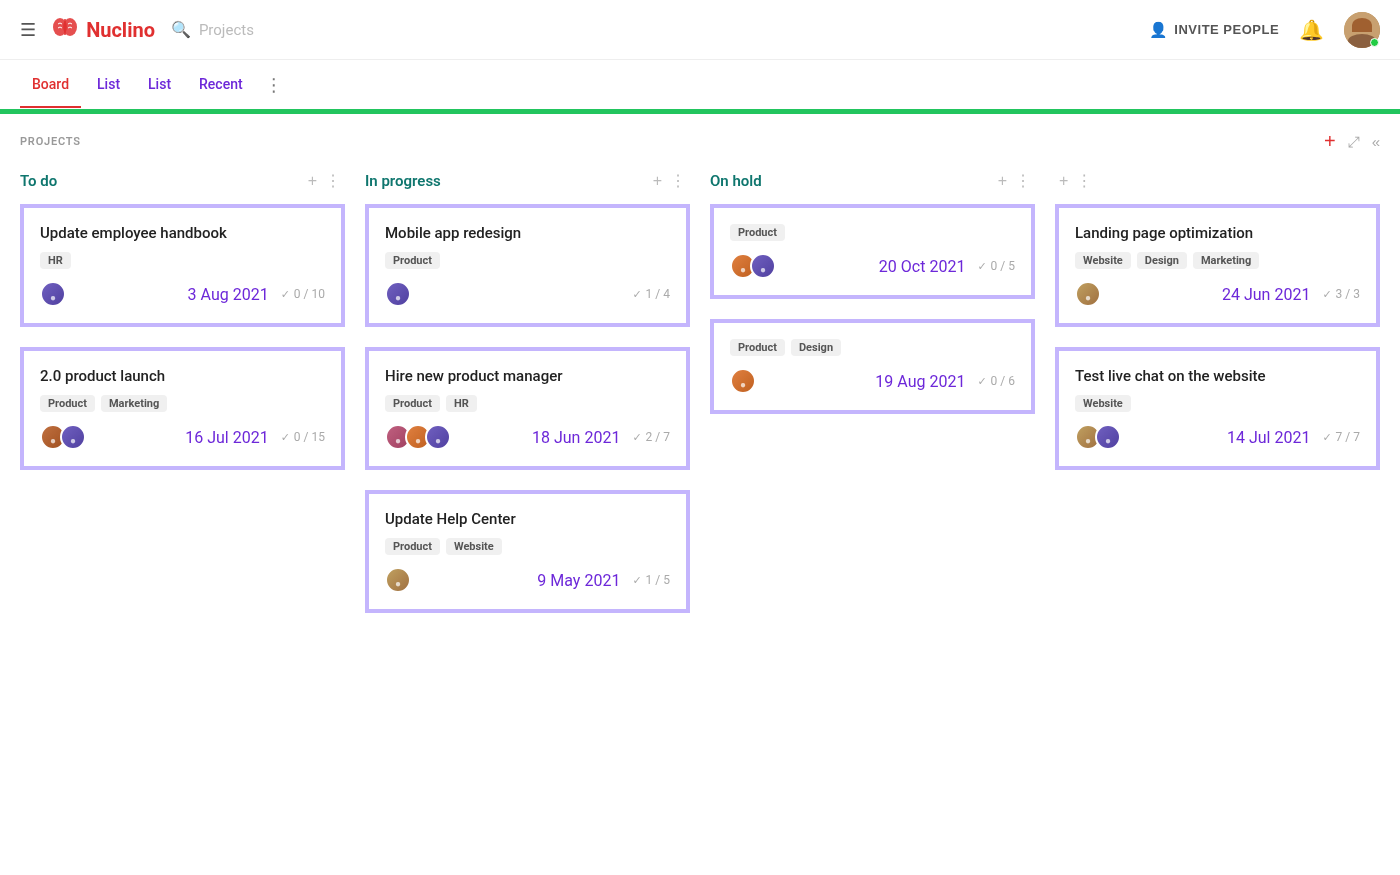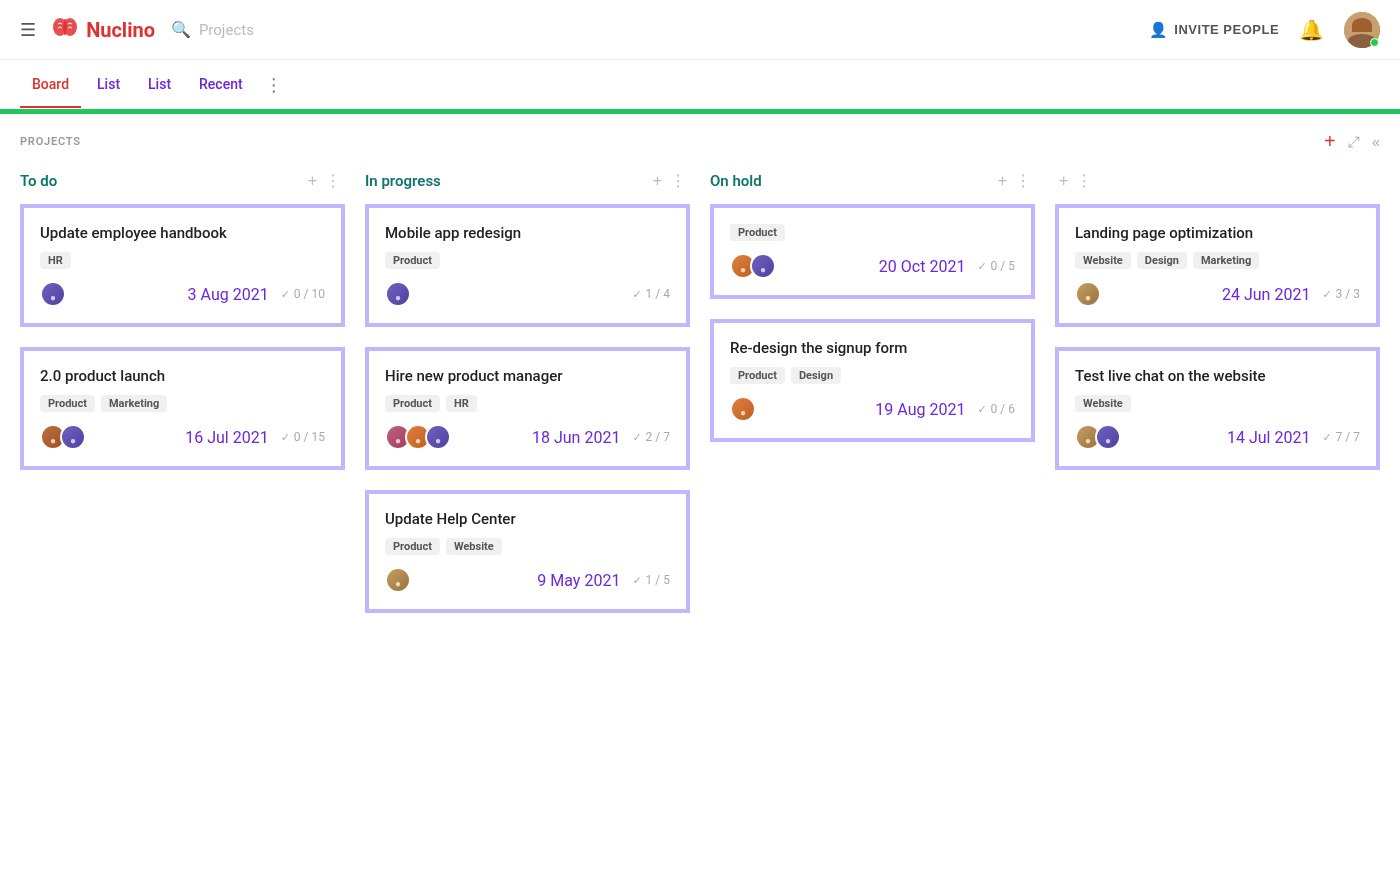--- a/index.html
+++ b/index.html
@@ -333,21 +333,20 @@
                 <div class="card-avatar-inner"></div>
               </div>
             </div>
             <div class="card-meta">
               <span class="date">20 Oct 2021</span>
               <span class="checklist"><span style="font-size:11px;">✓</span> 0 / 5</span>
             </div>
           </div>
         </div>
         <div class="card">
-          <div class="card-title">Re-design the signup form</div>
           <div class="tags">
             <span class="tag">Product</span>
             <span class="tag">Design</span>
           </div>
           <div class="card-footer">
             <div class="avatars">
               <div class="card-avatar" style="background: linear-gradient(135deg, #e08040, #c06020);">
                 <div class="card-avatar-inner"></div>
               </div>
             </div>

